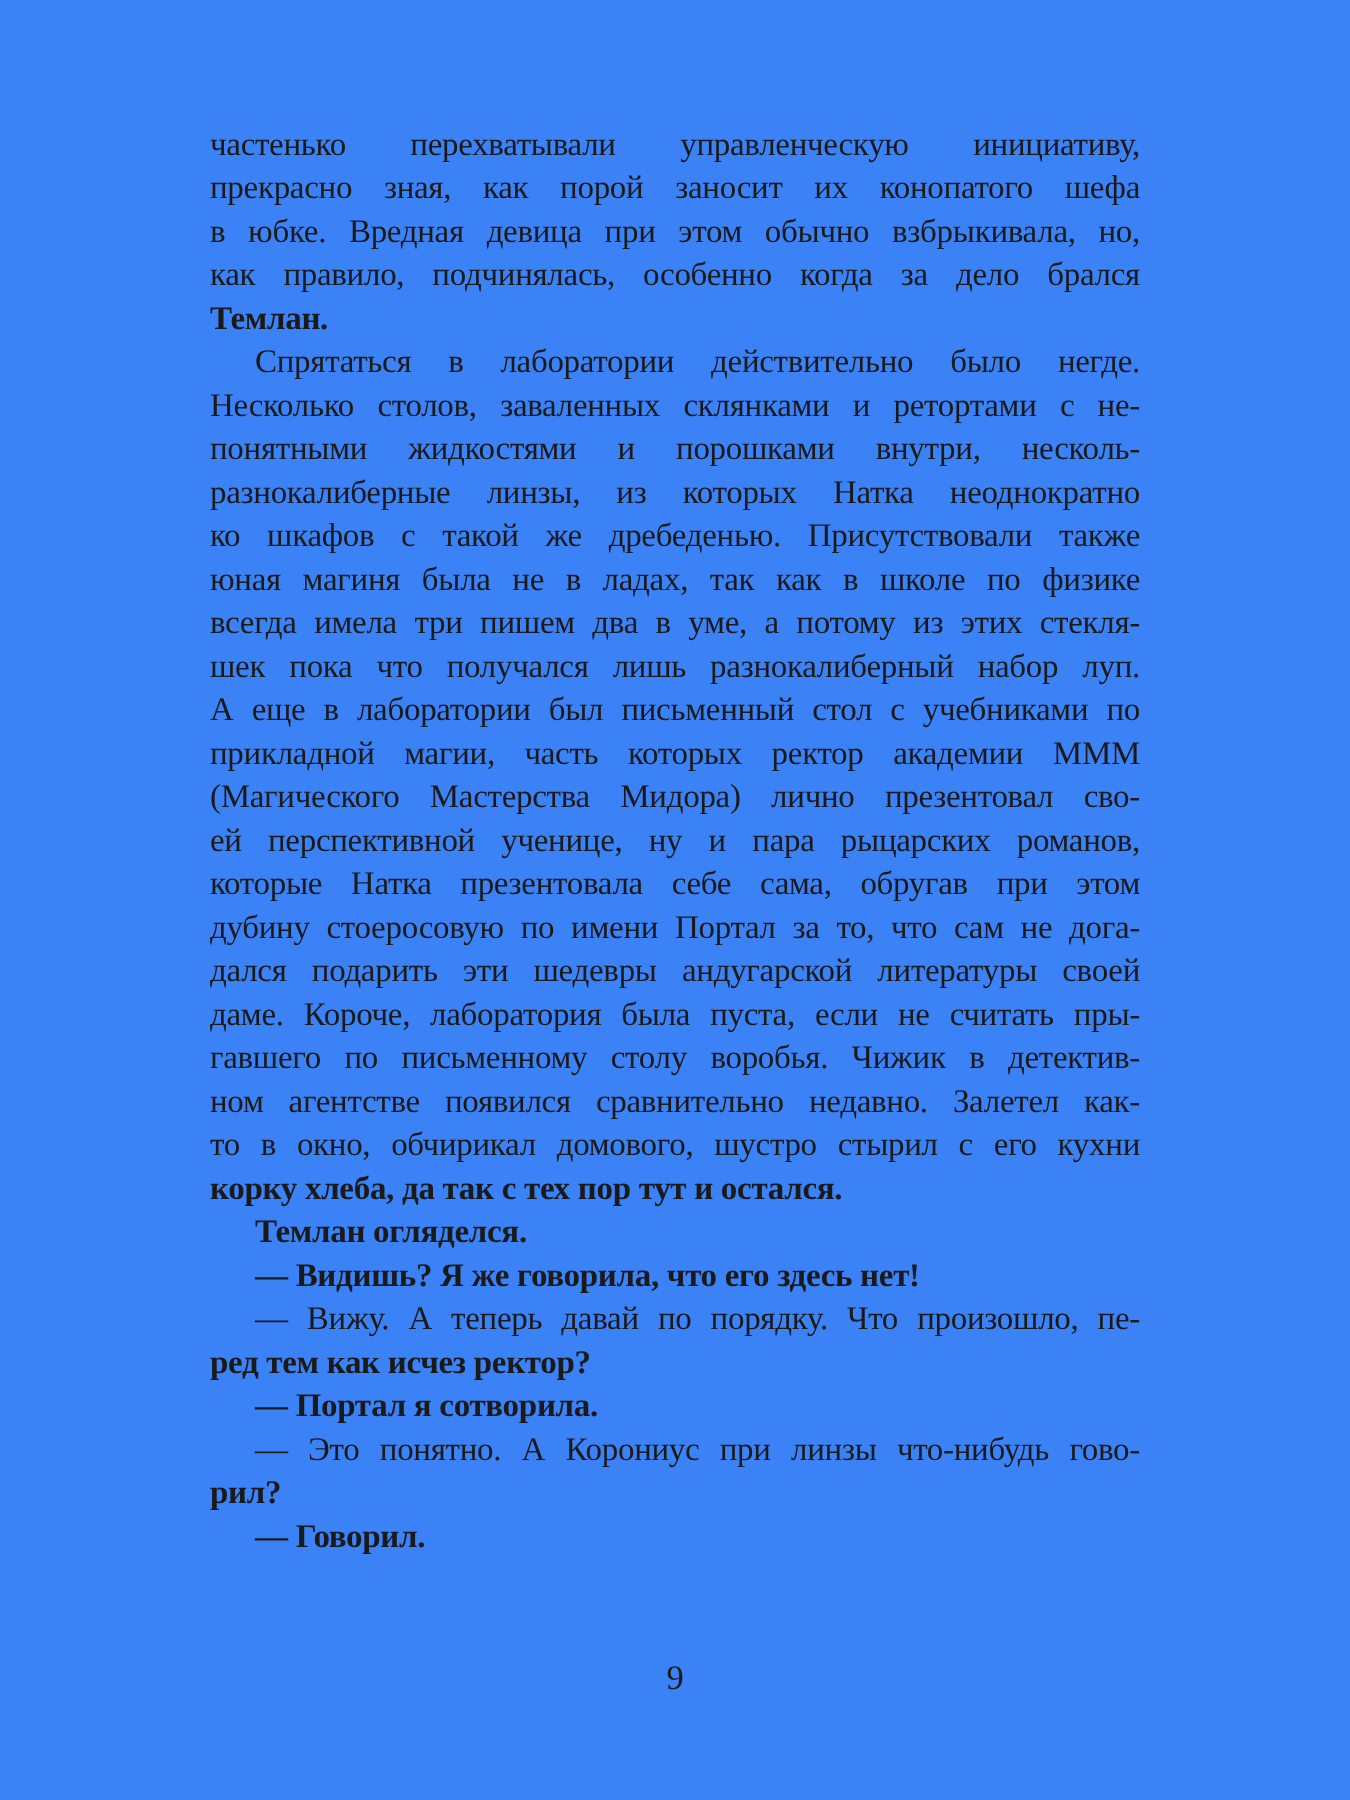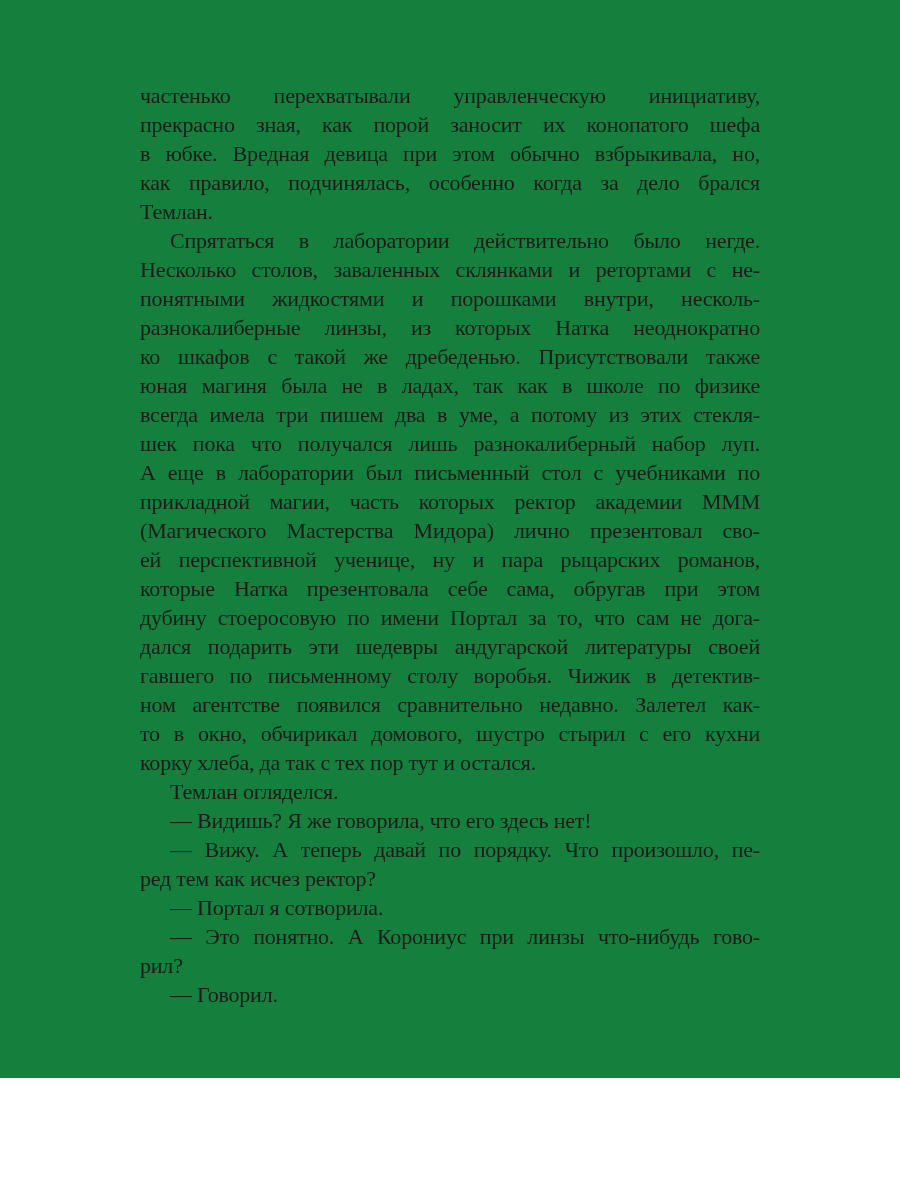--- a/index.html
+++ b/index.html
@@ -3,22 +3,22 @@
 <meta charset="utf-8">
 <style>
   html, body {
     margin: 0;
     padding: 0;
     background: #ffffff;
   }
   .book-page {
     position: relative;
     width: 900px;
-    height: 1078px;
-    background: #15803d;
+    height: 1200px;
+    background: #3b82f6;
     color: #1a1a1a;
     font-family: "Liberation Serif", "DejaVu Serif", serif;
     overflow: hidden;
   }
   .text-block {
     position: absolute;
     left: 140px;
     top: 81px;
     width: 620px;
   }
@@ -26,20 +26,21 @@
     font-size: 22px;
     line-height: 29px;
     letter-spacing: -0.2px;
     text-align: justify;
     text-align-last: justify;
     white-space: normal;
   }
   .line.end {
     text-align: right;
     text-align-last: left;
+    font-weight: bold;
   }
   .line.indent {
     padding-left: 30px;
   }
   .page-number {
     position: absolute;
     left: 0;
     right: 0;
     top: 1104px;
     text-align: center;
@@ -65,20 +66,21 @@
       <div class="line">юная магиня была не в ладах, так как в школе по физике</div>
       <div class="line">всегда имела три пишем два в уме, а потому из этих стекля-</div>
       <div class="line">шек пока что получался лишь разнокалиберный набор луп.</div>
       <div class="line">А еще в лаборатории был письменный стол с учебниками по</div>
       <div class="line">прикладной магии, часть которых ректор академии МММ</div>
       <div class="line">(Магического Мастерства Мидора) лично презентовал сво-</div>
       <div class="line">ей перспективной ученице, ну и пара рыцарских романов,</div>
       <div class="line">которые Натка презентовала себе сама, обругав при этом</div>
       <div class="line">дубину стоеросовую по имени Портал за то, что сам не дога-</div>
       <div class="line">дался подарить эти шедевры андугарской литературы своей</div>
+      <div class="line">даме. Короче, лаборатория была пуста, если не считать пры-</div>
       <div class="line">гавшего по письменному столу воробья. Чижик в детектив-</div>
       <div class="line">ном агентстве появился сравнительно недавно. Залетел как-</div>
       <div class="line">то в окно, обчирикал домового, шустро стырил с его кухни</div>
       <div class="line end">корку хлеба, да так с тех пор тут и остался.</div>
       <div class="line indent end">Темлан огляделся.</div>
       <div class="line indent end">— Видишь? Я же говорила, что его здесь нет!</div>
       <div class="line indent">— Вижу. А теперь давай по порядку. Что произошло, пе-</div>
       <div class="line end">ред тем как исчез ректор?</div>
       <div class="line indent end">— Портал я сотворила.</div>
       <div class="line indent">— Это понятно. А Корониус при линзы что-нибудь гово-</div>

